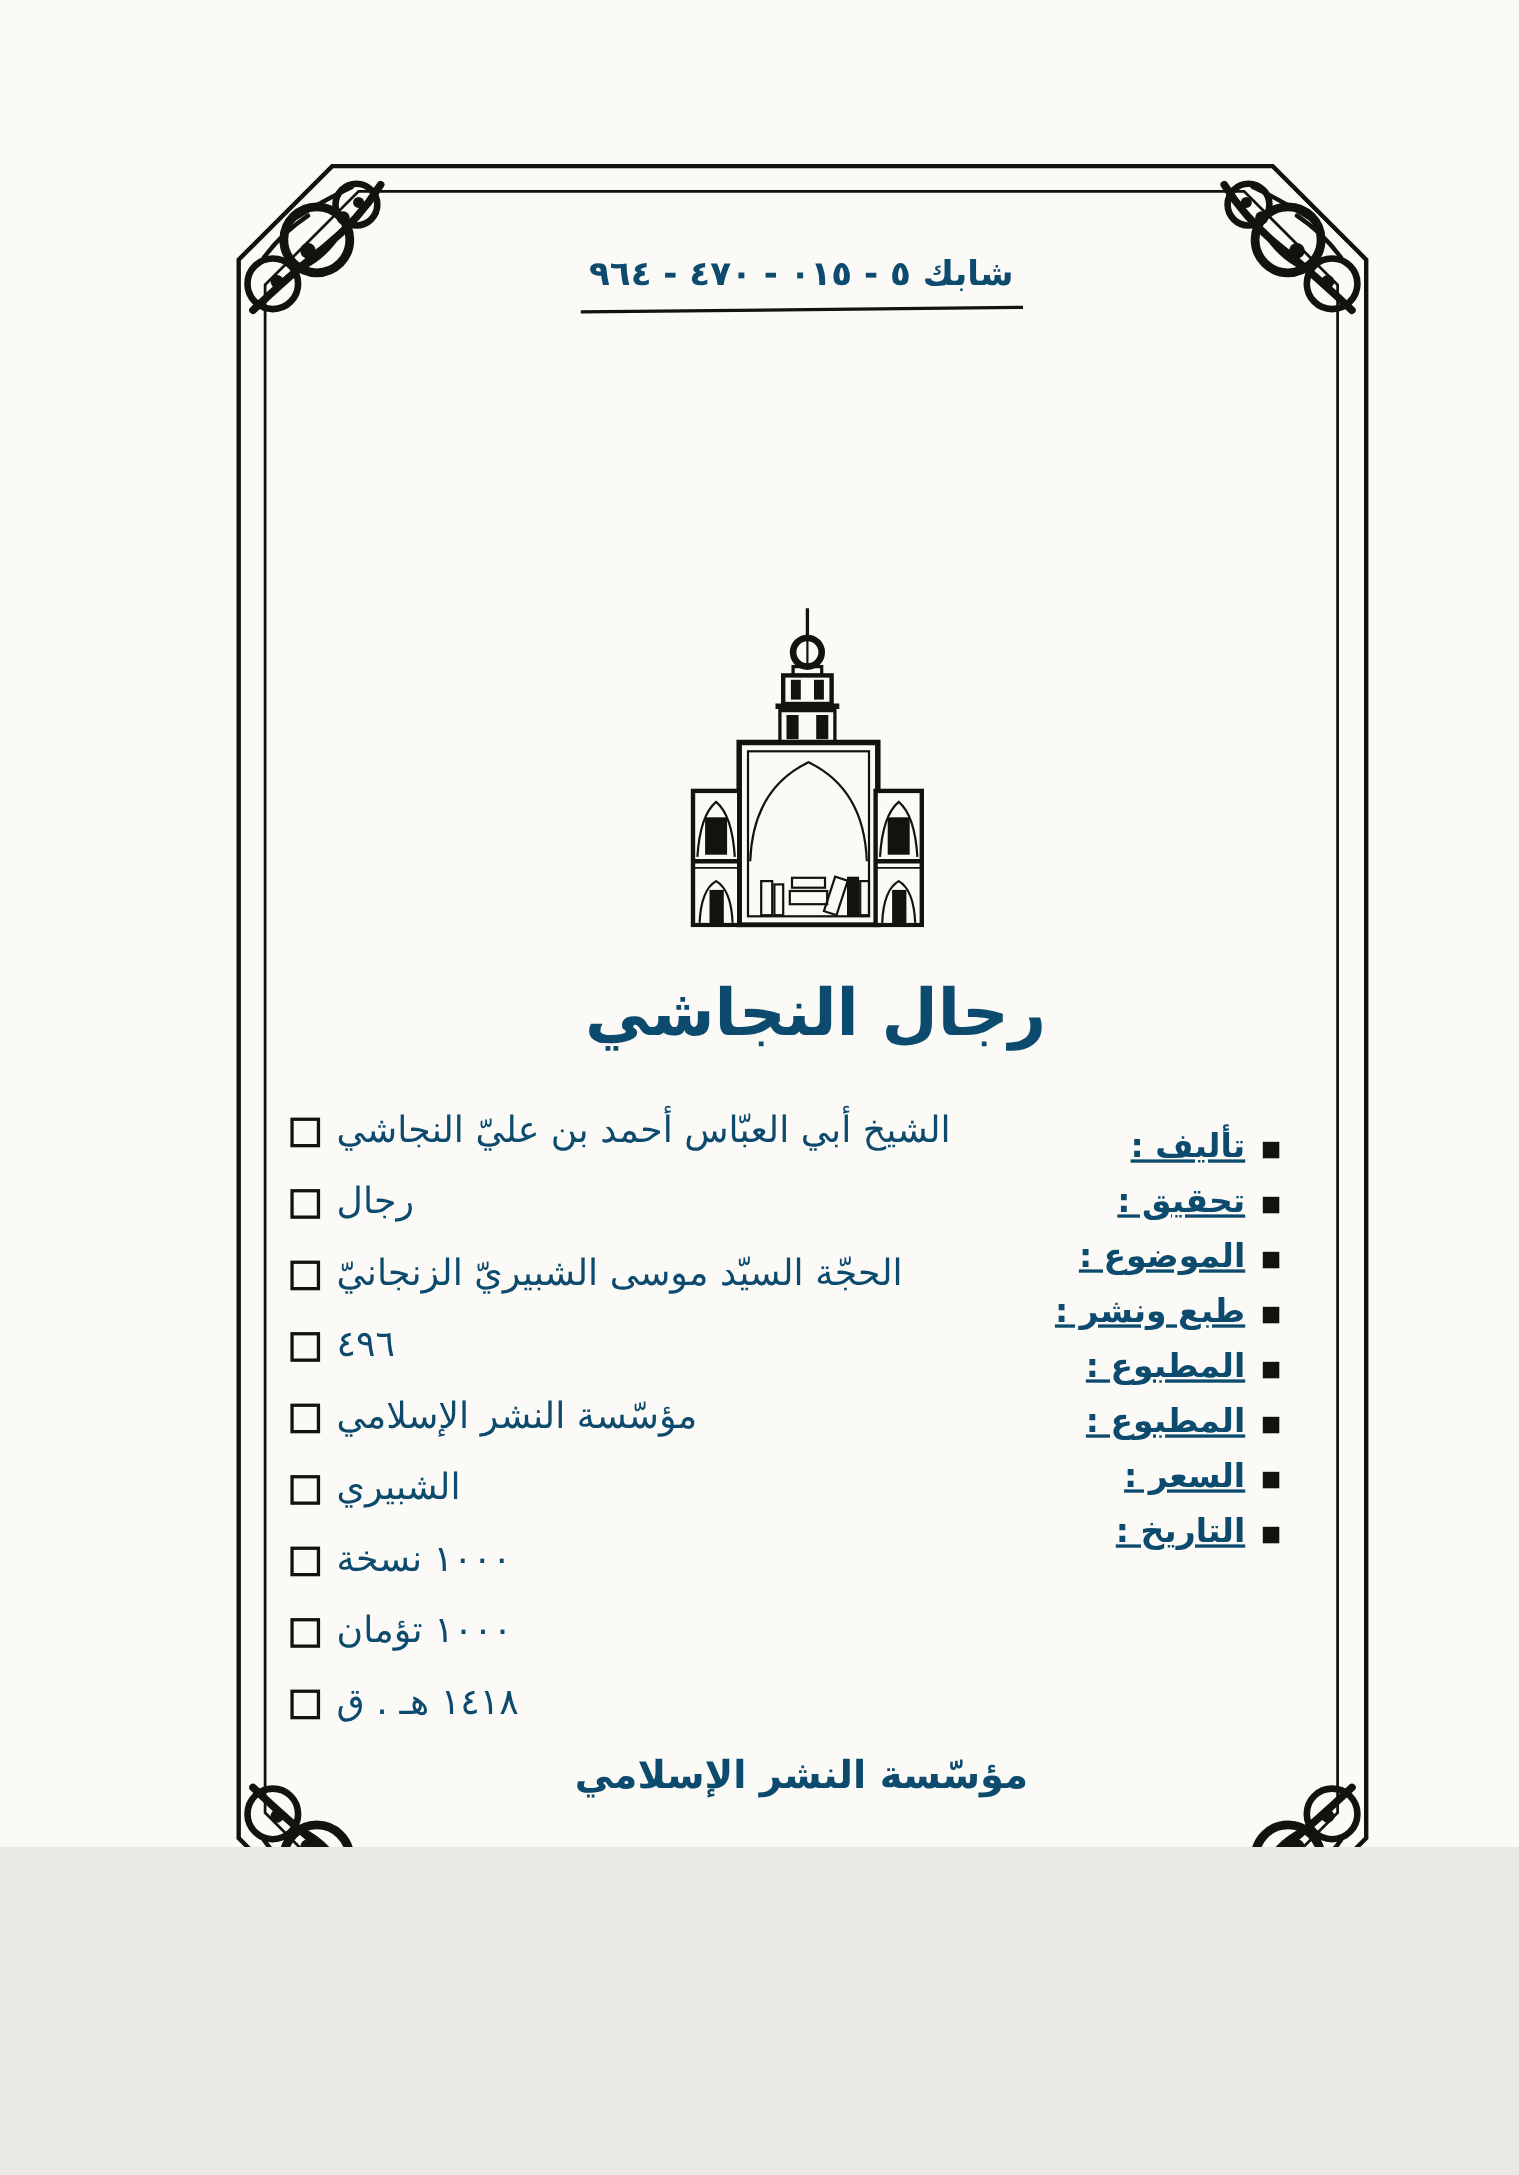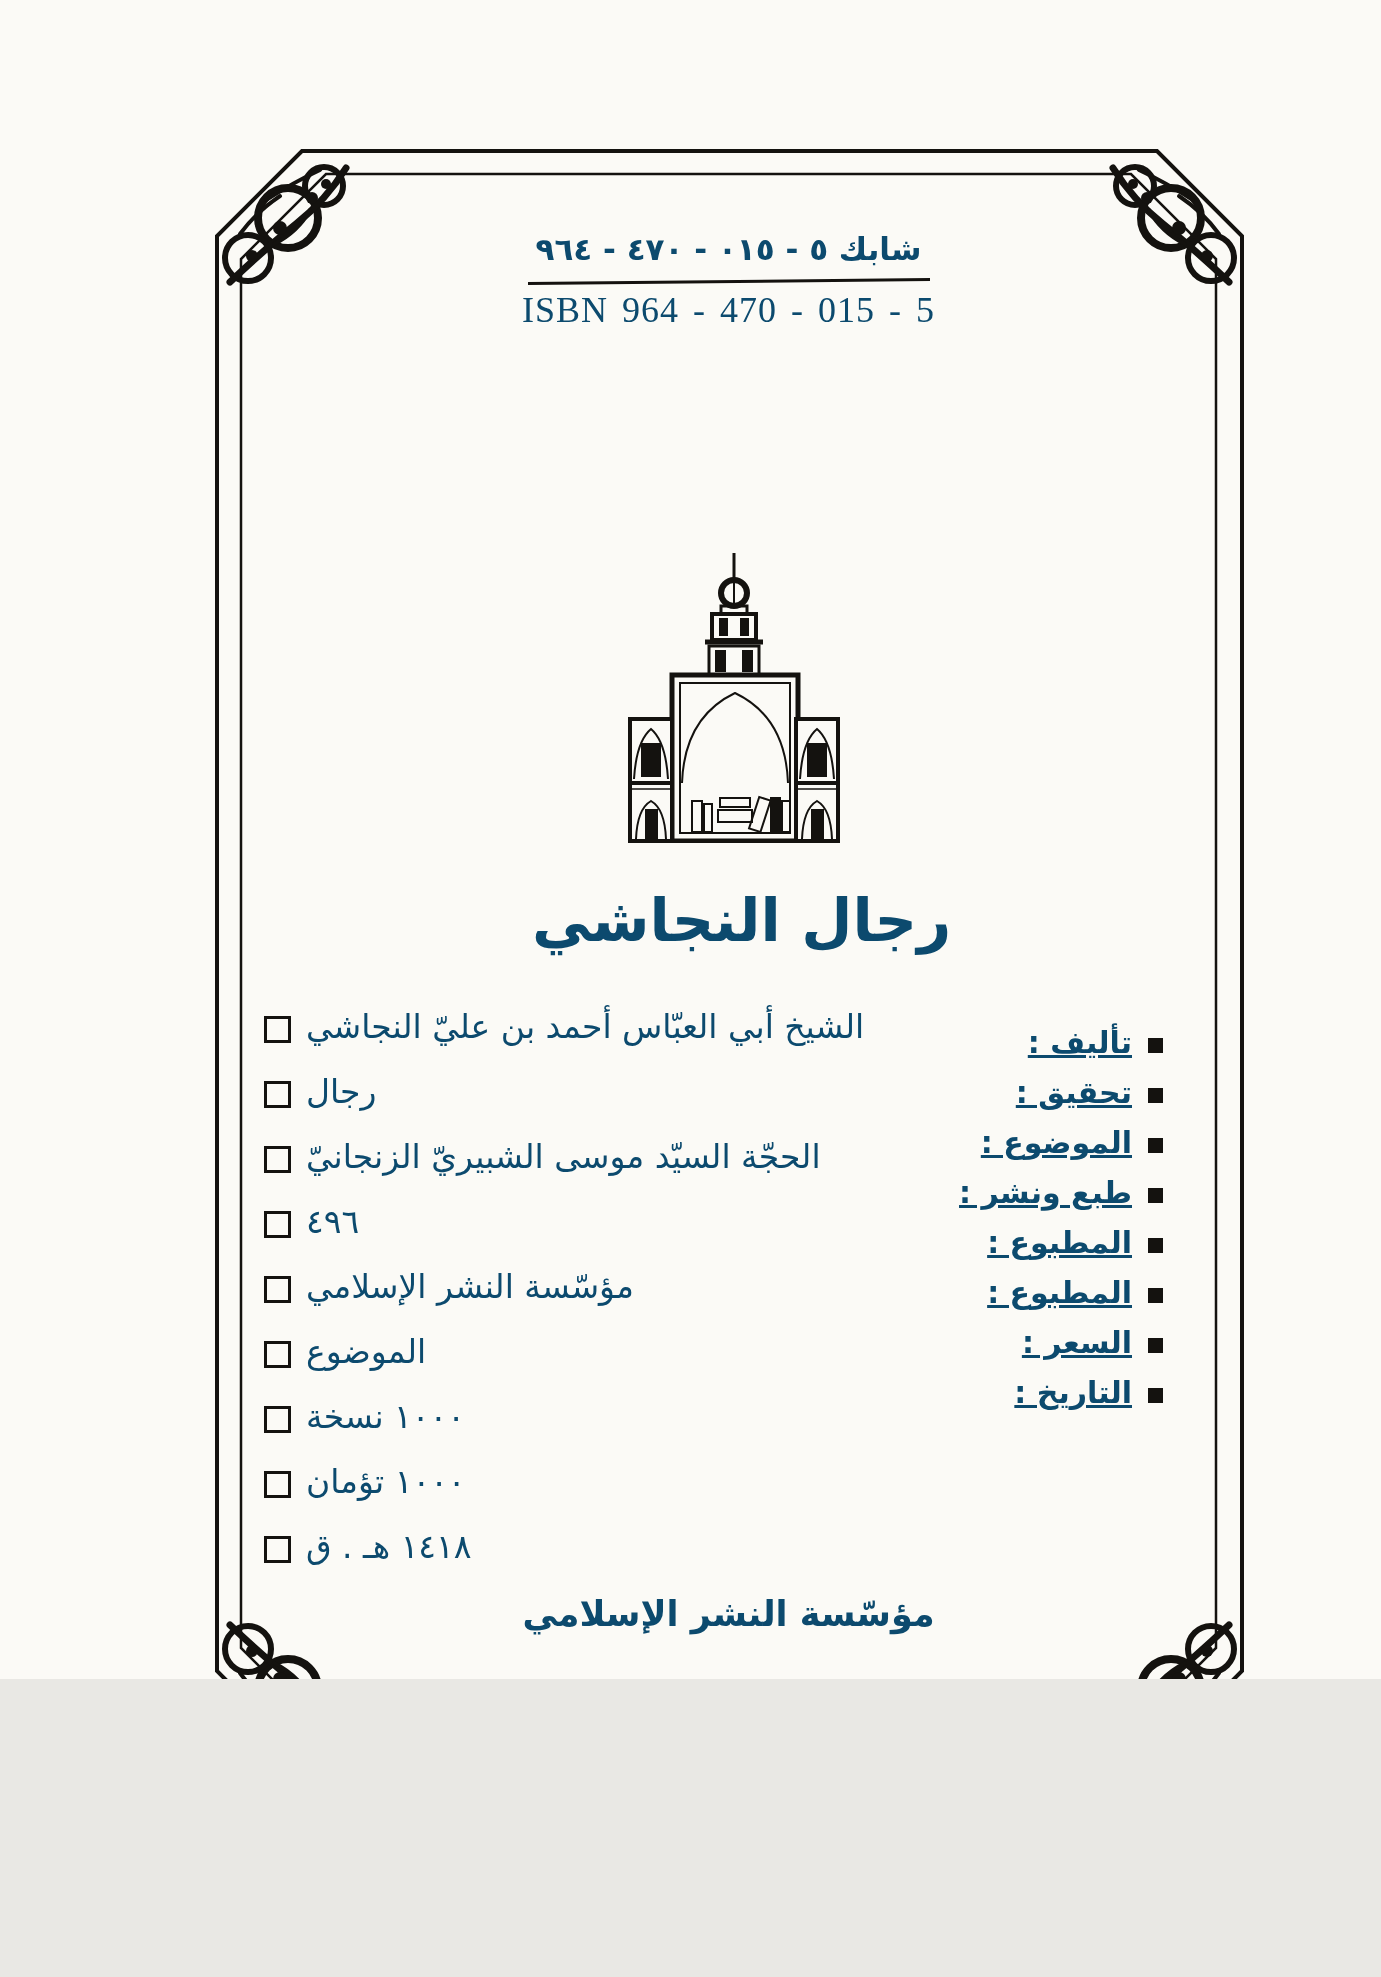--- a/index.html
+++ b/index.html
@@ -113,21 +113,20 @@
 
     <use href="#orn" transform="translate(288,218)"></use>
     <use href="#orn" transform="translate(1171,218) scale(-1,1)"></use>
     <use href="#orn" transform="translate(288,1689) scale(1,-1)"></use>
     <use href="#orn" transform="translate(1171,1689) scale(-1,-1)"></use>
   </svg>
 
   <div class="centered isbn-block">
     <div class="shabak-line">شابك ٥ - ٠١٥ - ٤٧٠ - ٩٦٤</div>
     <div class="isbn-rule"></div>
-    <div class="isbn-line">ISBN  964 - 470 - 015 - 5</div>
   </div>
 
   <svg class="emblem" width="220" height="292" viewBox="0 0 220 292" aria-hidden="true">
     <g stroke="#14120f" fill="none">
 
       <line x1="110" y1="2" x2="110" y2="30" stroke-width="3"></line>
       <circle cx="110" cy="42" r="13" stroke-width="6"></circle>
       <line x1="110" y1="30" x2="110" y2="55" stroke-width="2"></line>
       <rect x="97" y="55" width="26" height="8" stroke-width="3"></rect>
       <rect x="88" y="63" width="44" height="26" stroke-width="4"></rect>
@@ -192,21 +191,21 @@
     <div class="value-row">
       <span class="open-square"></span>
       <span class="value-text">٤٩٦</span>
     </div>
     <div class="value-row">
       <span class="open-square"></span>
       <span class="value-text">مؤسّسة النشر الإسلامي</span>
     </div>
     <div class="value-row">
       <span class="open-square"></span>
-      <span class="value-text">الموضوع</span>
+      <span class="value-text">الشبيري</span>
     </div>
     <div class="value-row">
       <span class="open-square"></span>
       <span class="value-text">١٠٠٠ نسخة</span>
     </div>
     <div class="value-row">
       <span class="open-square"></span>
       <span class="value-text">١٠٠٠ تؤمان</span>
     </div>
     <div class="value-row">

